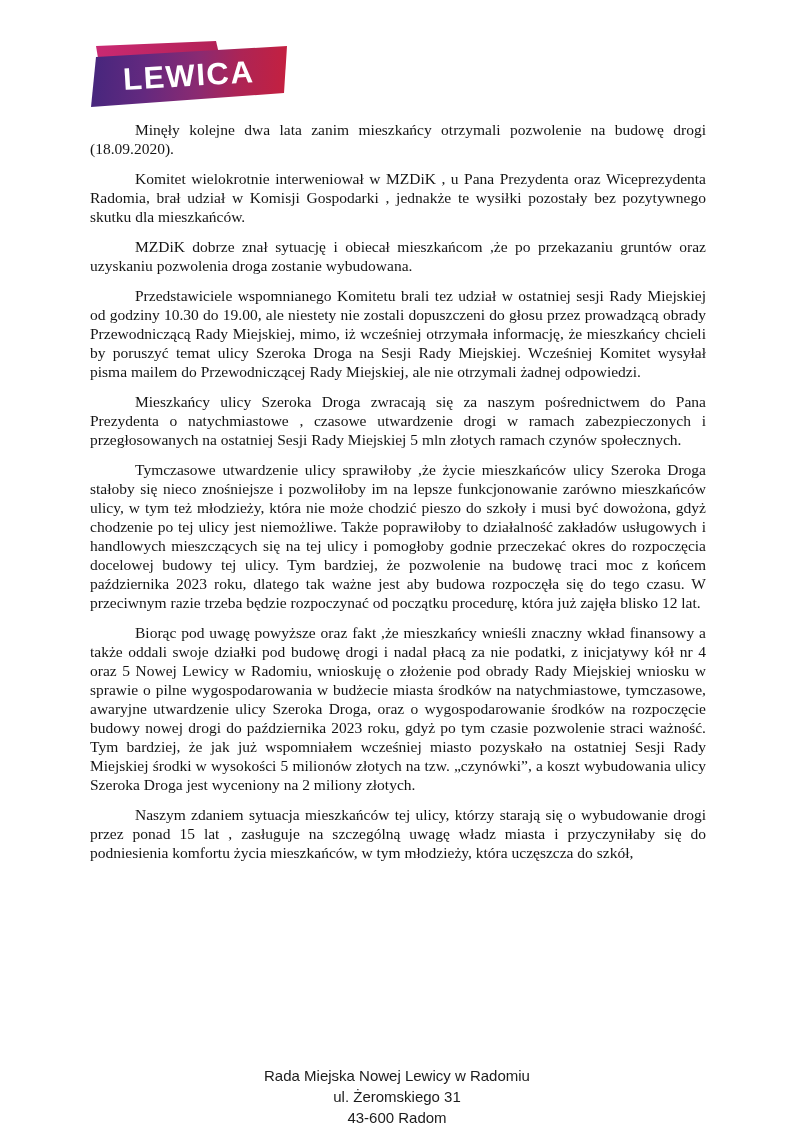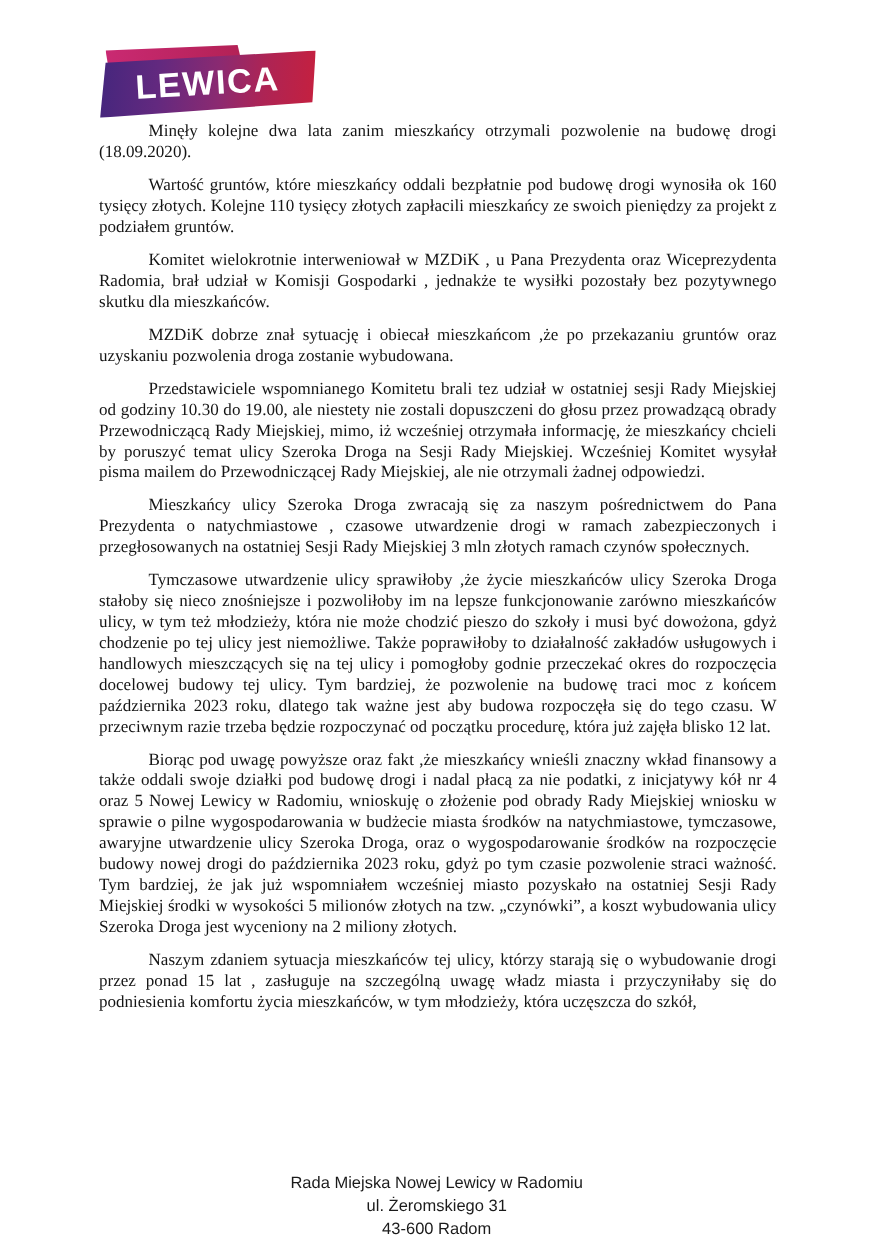--- a/index.html
+++ b/index.html
@@ -54,21 +54,21 @@
     font-weight: bold;
     font-size: 31px;
     letter-spacing: 1.5px;
     line-height: 1;
   }
 
   
   .content {
     position: absolute;
     left: 90px;
-    top: 110px;
+    top: 120px;
     width: 616px;
     text-align: justify;
     font-size: 15.5px;
     line-height: 19px;
     color: #141414;
   }
   .content p {
     margin: 0 0 11px 0;
     text-indent: 45px;
   }
@@ -94,25 +94,24 @@
 
   <div class="logo">
     <div class="logo-accent"></div>
     <div class="logo-banner">
       <span class="logo-text">LEWICA</span>
     </div>
   </div>
 
   <div class="content">
     <p>Minęły kolejne dwa lata zanim mieszkańcy otrzymali pozwolenie na budowę drogi (18.09.2020).</p>
-    <p>Wartość gruntów, które mieszkańcy oddali bezpłatnie pod budowę drogi wynosiła ok 160 tysięcy złotych. Kolejne 110 tysięcy złotych zapłacili mieszkańcy ze swoich pieniędzy za projekt z podziałem gruntów.</p>
     <p>Komitet wielokrotnie interweniował w MZDiK , u Pana Prezydenta oraz Wiceprezydenta Radomia, brał udział w Komisji Gospodarki , jednakże te wysiłki pozostały bez pozytywnego skutku dla mieszkańców.</p>
     <p>MZDiK dobrze znał sytuację i obiecał mieszkańcom ,że po przekazaniu gruntów oraz uzyskaniu pozwolenia droga zostanie wybudowana.</p>
     <p>Przedstawiciele wspomnianego Komitetu brali tez udział w ostatniej sesji Rady Miejskiej od godziny 10.30 do 19.00, ale niestety nie zostali dopuszczeni do głosu przez prowadzącą obrady Przewodniczącą Rady Miejskiej, mimo, iż wcześniej otrzymała informację, że mieszkańcy chcieli by poruszyć temat ulicy Szeroka Droga na Sesji Rady Miejskiej. Wcześniej Komitet wysyłał pisma mailem do Przewodniczącej Rady Miejskiej, ale nie otrzymali żadnej odpowiedzi.</p>
-    <p>Mieszkańcy ulicy Szeroka Droga zwracają się za naszym pośrednictwem do Pana Prezydenta o natychmiastowe , czasowe utwardzenie drogi w ramach zabezpieczonych i przegłosowanych na ostatniej Sesji Rady Miejskiej 3 mln złotych ramach czynów społecznych.</p>
+    <p>Mieszkańcy ulicy Szeroka Droga zwracają się za naszym pośrednictwem do Pana Prezydenta o natychmiastowe , czasowe utwardzenie drogi w ramach zabezpieczonych i przegłosowanych na ostatniej Sesji Rady Miejskiej 5 mln złotych ramach czynów społecznych.</p>
     <p>Tymczasowe utwardzenie ulicy sprawiłoby ,że życie mieszkańców ulicy Szeroka Droga stałoby się nieco znośniejsze i pozwoliłoby im na lepsze funkcjonowanie zarówno mieszkańców ulicy, w tym też młodzieży, która nie może chodzić pieszo do szkoły i musi być dowożona, gdyż chodzenie po tej ulicy jest niemożliwe. Także poprawiłoby to działalność zakładów usługowych i handlowych mieszczących się na tej ulicy i pomogłoby godnie przeczekać okres do rozpoczęcia docelowej budowy tej ulicy. Tym bardziej, że pozwolenie na budowę traci moc z końcem października 2023 roku, dlatego tak ważne jest aby budowa rozpoczęła się do tego czasu. W przeciwnym razie trzeba będzie rozpoczynać od początku procedurę, która już zajęła blisko 12 lat.</p>
     <p>Biorąc pod uwagę powyższe oraz fakt ,że mieszkańcy wnieśli znaczny wkład finansowy a także oddali swoje działki pod budowę drogi i nadal płacą za nie podatki, z inicjatywy kół nr 4 oraz 5 Nowej Lewicy w Radomiu, wnioskuję o złożenie pod obrady Rady Miejskiej wniosku w sprawie o pilne wygospodarowania w budżecie miasta środków na natychmiastowe, tymczasowe, awaryjne utwardzenie ulicy Szeroka Droga, oraz o wygospodarowanie środków na rozpoczęcie budowy nowej drogi do października 2023 roku, gdyż po tym czasie pozwolenie straci ważność. Tym bardziej, że jak już wspomniałem wcześniej miasto pozyskało na ostatniej Sesji Rady Miejskiej środki w wysokości 5 milionów złotych na tzw. „czynówki”, a koszt wybudowania ulicy Szeroka Droga jest wyceniony na 2 miliony złotych.</p>
     <p>Naszym zdaniem sytuacja mieszkańców tej ulicy, którzy starają się o wybudowanie drogi przez ponad 15 lat , zasługuje na szczególną uwagę władz miasta i przyczyniłaby się do podniesienia komfortu życia mieszkańców, w tym młodzieży, która uczęszcza do szkół,</p>
   </div>
 
   <div class="footer">
     <div>Rada Miejska Nowej Lewicy w Radomiu</div>
     <div>ul. Żeromskiego 31</div>
     <div>43-600 Radom</div>
   </div>

